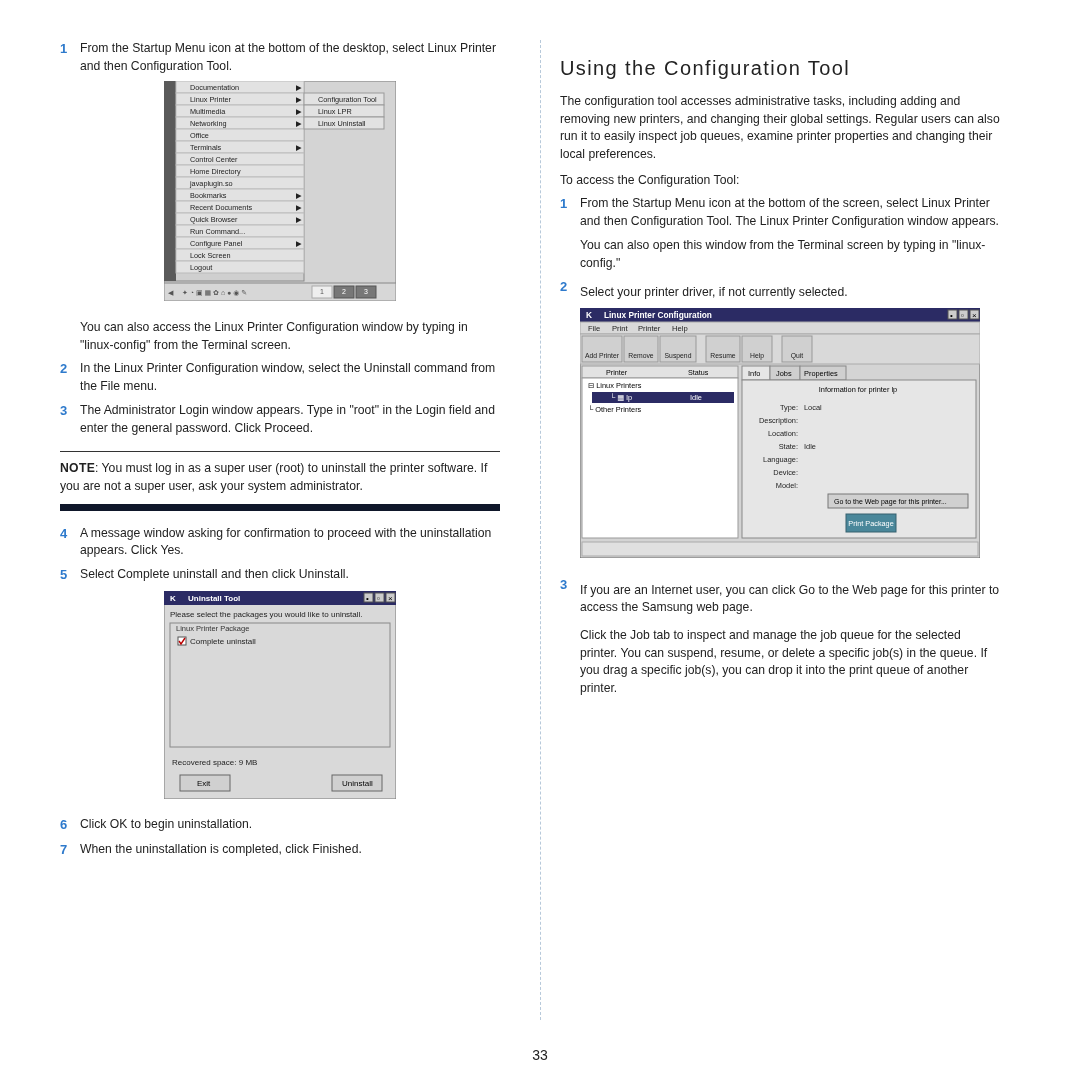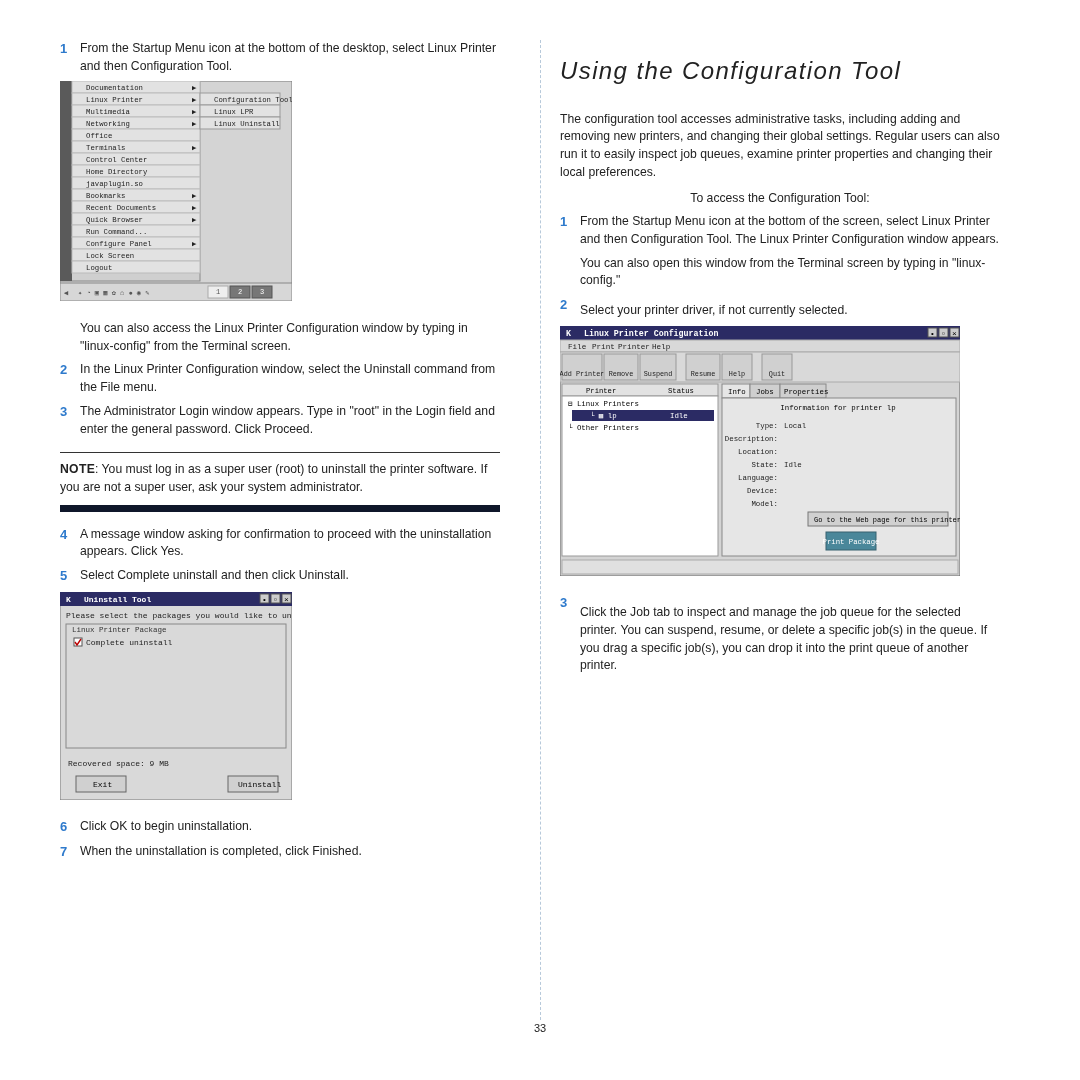--- a/index.html
+++ b/index.html
@@ -32,50 +32,49 @@
     bottom: 60px;
     border-left: 1.4px dashed #b7c9da;
   }
   h1 {
     font-size: 20px;
     font-weight: normal;
     margin: 0 0 8px 0;
     letter-spacing: 1.2px;
   }
   h2 {
-    font-size: 24px;
+    font-size: 20px;
     font-weight: normal;
-    margin: 14px 0 22px 0;
+    margin: 14px 0 10px 0;
     letter-spacing: 1.4px;
-    font-style: italic;
   }
   .step { display: flex; margin-bottom: 6px; }
   .num {
     color: #2e7acc;
     font-weight: bold;
     width: 20px;
     flex-shrink: 0;
     font-size: 13px;
   }
   .body { flex: 1; }
   .note-block {
     border-top: 1px solid #333;
     border-bottom: 7px solid #0f172a;
     padding: 8px 0;
     margin: 14px 0;
   }
-  .img-wrap { margin: 4px 0 12px 0; font-family: Liberation Mono, monospace; }
+  .img-wrap { text-align: center; margin: 4px 0 12px 0; }
   .img-wrap svg { display: inline-block; }
   .footer {
     position: absolute;
-    bottom: 40px;
+    bottom: 12px;
     left: 0;
     width: 1080px;
     text-align: center;
-    font-size: 11px;
+    font-size: 14px;
   }
   .footer-num { margin-bottom: 3px; }
   .sp { letter-spacing: 0.3px; }
   .indent { margin-left: 20px; margin-bottom: 6px; }
 </style>
 </head>
 <body>
 
 <div class="page">
 
@@ -216,21 +215,21 @@
       </div>
     <div class="step">
         <div class="num">7</div>
         <div class="body">When the uninstallation is completed, click Finished.</div>
       </div>
   </div>
 
   <div class="col col-right">
     <h2>Using the Configuration Tool</h2>
     <div style="margin-bottom:8px;">The configuration tool accesses administrative tasks, including adding and removing new printers, and changing their global settings. Regular users can also run it to easily inspect job queues, examine printer properties and changing their local preferences.</div>
-    <div style="margin-bottom:6px;text-align:center;">To access the Configuration Tool:</div>
+    <div style="margin-bottom:6px;">To access the Configuration Tool:</div>
 
     <div class="step">
         <div class="num">1</div>
       <div class="body">
         <div>From the Startup Menu icon at the bottom of the screen, select Linux Printer and then Configuration Tool. The Linux Printer Configuration window appears.</div>
         <div style="margin-top:6px;">You can also open this window from the Terminal screen by typing in "linux-config."</div>
       </div>
     </div>
     <div class="step">
         <div class="num">2</div>
@@ -313,20 +312,21 @@
         <rect x="266" y="206" width="50" height="18" fill="#4a879a" stroke="#36616e"></rect>
         <text x="291" y="218" font-size="7.3" fill="#fff" text-anchor="middle">Print Package</text>
 
         <rect x="2" y="234" width="396" height="14" fill="#e0e0e0" stroke="#aaa"></rect>
       </svg>
     </div>
 
     <div class="step">
         <div class="num">3</div>
       <div class="body">
+        <div style="margin-top:6px;">If you are an Internet user, you can click Go to the Web page for this printer to access the Samsung web page.</div>
         <div style="margin-top:10px;">Click the Job tab to inspect and manage the job queue for the selected printer. You can suspend, resume, or delete a specific job(s) in the queue. If you drag a specific job(s), you can drop it into the print queue of another printer.</div>
       </div>
     </div>
 
   </div>
 </div>
 
 <div class="divider"></div>
 
 <div class="footer">

